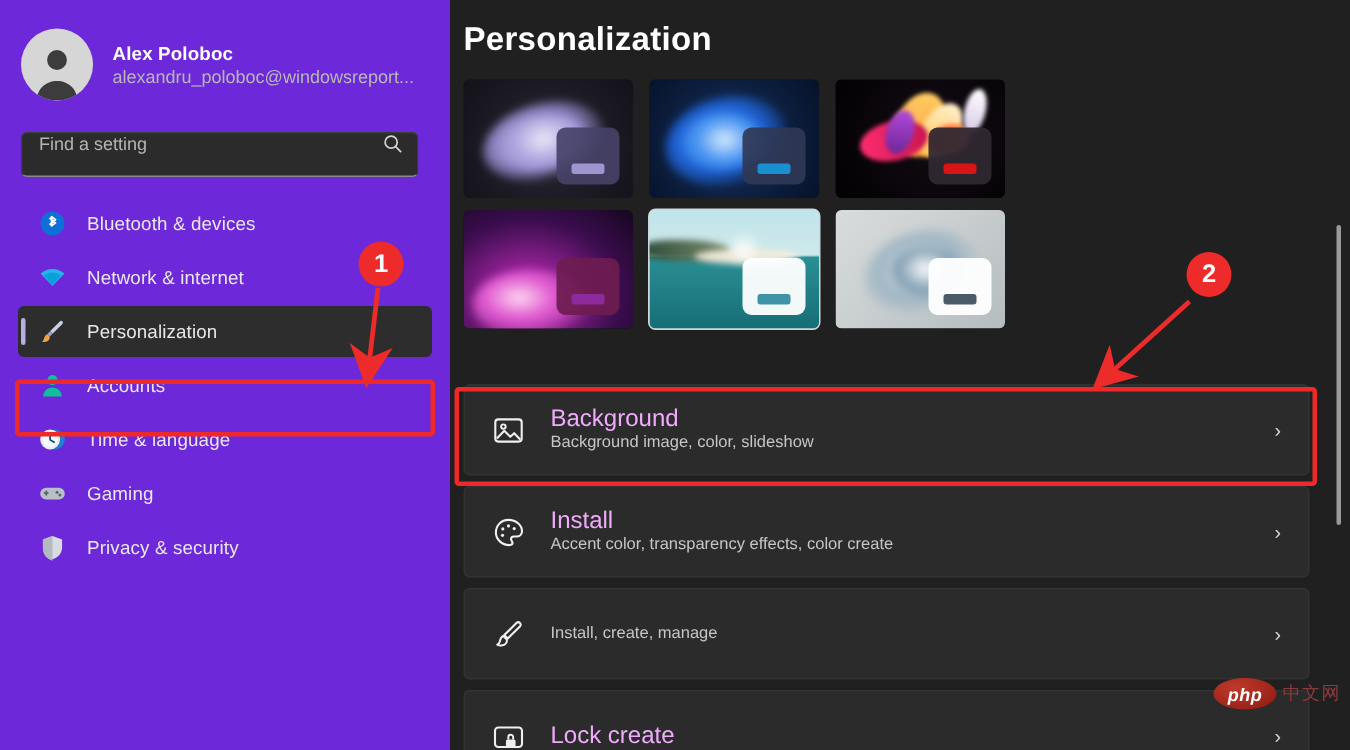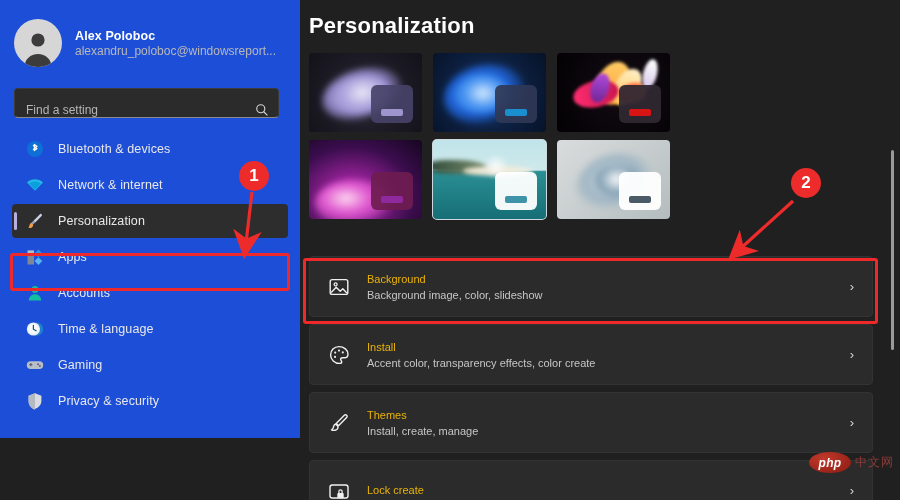--- a/index.html
+++ b/index.html
@@ -6,22 +6,22 @@
   html, body {
     width: 900px; height: 500px;
     background: #202020;
     font-family: "Liberation Sans", sans-serif;
     overflow: hidden;
   }
   #app { position: relative; width: 900px; height: 500px; display: flex; }
 
   
   #sidebar {
-    width: 300px; height: 438px;
-    background: #1d4ed8;
+    width: 300px; height: 500px;
+    background: #6d28d9;
     flex: 0 0 300px;
     position: relative;
   }
   .account {
     display: flex; align-items: center;
     padding: 12px 0 0 14px;
     height: 74px;
   }
   .avatar {
     width: 48px; height: 48px; border-radius: 50%;
@@ -42,21 +42,21 @@
     max-width: 205px;
   }
 
   .searchbox {
     margin: 14px 0 0 14px;
     width: 265px; height: 30px;
     background: #2b2b2b;
     border: 1px solid #3b3b3b;
     border-bottom: 1px solid #8a8a8a;
     border-radius: 4px;
-    display: flex; align-items: flex-end;
+    display: flex; align-items: flex-start;
     padding: 0 9px 0 11px;
   }
   .searchbox input {
     flex: 1; background: transparent; border: none; outline: none;
     color: #cfcfcf; font-size: 12px;
     font-family: "Liberation Sans", sans-serif;
   }
   .searchbox input::placeholder { color: #b5b5b5; }
   .search-ico { width:14px; height:14px; flex:0 0 14px; }
   .search-ico svg { display:block; }
@@ -139,21 +139,21 @@
     display: flex; align-items: center;
     padding: 0 16px 0 18px;
     cursor: pointer;
   }
   .srow-ico {
     width: 22px; height: 22px; flex: 0 0 22px; margin-right: 17px;
     display: flex; align-items: center; justify-content: center;
   }
   .srow-ico svg { display: block; }
   .srow-txt { flex: 1; }
-  .srow-title { font-size: 11px; color: #eab308; line-height: 17px; }
+  .srow-title { font-size: 16px; color: #f0abfc; line-height: 17px; }
   .srow-sub { font-size: 11px; color: #c6c6c6; line-height: 15px; }
   .chev { font-size: 13px; color: #d6d6d6; padding-right: 2px; }
 
   
   #scrollbar {
     position: absolute; right: 6px; top: 150px;
     width: 3px; height: 200px; border-radius: 2px;
     background: #9a9a9a;
   }
 
@@ -239,31 +239,20 @@
               <path d="M15.5 2.2c.6.6.6 1.3.1 1.8l-6.4 6.4-1.7-1.7 6.4-6.4c.5-.5 1.1-.6 1.6-.1z" fill="#c9cfe2"></path>
               <path d="M7.5 8.7l1.7 1.7-2.1 2.1-1.7-1.7z" fill="#9aa3bd"></path>
               <path d="M5.4 10.8l1.7 1.7c.3 1.4-.6 3-2.3 3.4-1 .2-2.2 0-2.8-.3.8-.3 1.1-.9 1.3-1.7.2-1.2.9-2.6 2.1-3.1z" fill="#f0a04b"></path>
             </svg>
           </span>
           <span class="nav-label">Personalization</span>
         </div>
         <div class="nav-item">
           <span class="nav-ico">
             <svg width="18" height="18" viewBox="0 0 18 18">
-              <rect x="1.5" y="7.5" width="6.5" height="9" fill="#7f8694"></rect>
-              <rect x="1.5" y="2.4" width="6.5" height="4.2" fill="#b6bcc6"></rect>
-              <path d="M12.4 1.6l3.9 3.9-3.9 3.9-3.9-3.9z" fill="#2f8fe0"></path>
-              <path d="M12.4 9.2l3.9 3.9-3.9 3.9-3.9-3.9z" fill="#56b4f0"></path>
-            </svg>
-          </span>
-          <span class="nav-label">Apps</span>
-        </div>
-        <div class="nav-item">
-          <span class="nav-ico">
-            <svg width="18" height="18" viewBox="0 0 18 18">
               <circle cx="9" cy="5.4" r="3.4" fill="#12bda0"></circle>
               <path d="M2.8 16.4c0-3.5 2.8-6.1 6.2-6.1s6.2 2.6 6.2 6.1z" fill="#12bda0"></path>
             </svg>
           </span>
           <span class="nav-label">Accounts</span>
         </div>
         <div class="nav-item">
           <span class="nav-ico">
             <svg width="18" height="18" viewBox="0 0 18 18">
               <circle cx="10.6" cy="9" r="6.6" fill="#1f7fd0"></circle>
@@ -389,21 +378,20 @@
           <span class="chev">›</span>
         </div>
         <div class="srow">
           <span class="srow-ico">
             <svg width="22" height="22" viewBox="0 0 22 22">
               <path d="M18.6 3.3c.7.7.7 1.6 0 2.3l-8.1 8.1-2.3-2.3 8.1-8.1c.7-.7 1.6-.7 2.3 0z" fill="none" stroke="#f0f0f0" stroke-width="1.4" stroke-linejoin="round"></path>
               <path d="M7.6 12l2.3 2.3c.3 1.7-.9 3.5-2.9 3.9-1.3.3-2.8 0-3.5-.4 1-.4 1.4-1.1 1.7-2.1.3-1.5 1.1-3.2 2.4-3.7z" fill="none" stroke="#f0f0f0" stroke-width="1.4" stroke-linejoin="round"></path>
             </svg>
           </span>
           <span class="srow-txt">
-            <span class="srow-title" style="display:block">Themes</span>
             <span class="srow-sub" style="display:block">Install, create, manage</span>
           </span>
           <span class="chev">›</span>
         </div>
         <div class="srow">
           <span class="srow-ico">
             <svg width="22" height="22" viewBox="0 0 22 22">
               <rect x="2" y="5" width="18" height="13" rx="2.2" fill="none" stroke="#f0f0f0" stroke-width="1.4"></rect>
               <rect x="9.3" y="13" width="6.4" height="5.2" rx="1" fill="#f0f0f0"></rect>
               <path d="M10.9 13v-1.6a1.6 1.6 0 013.2 0V13" fill="none" stroke="#f0f0f0" stroke-width="1.3"></path>

